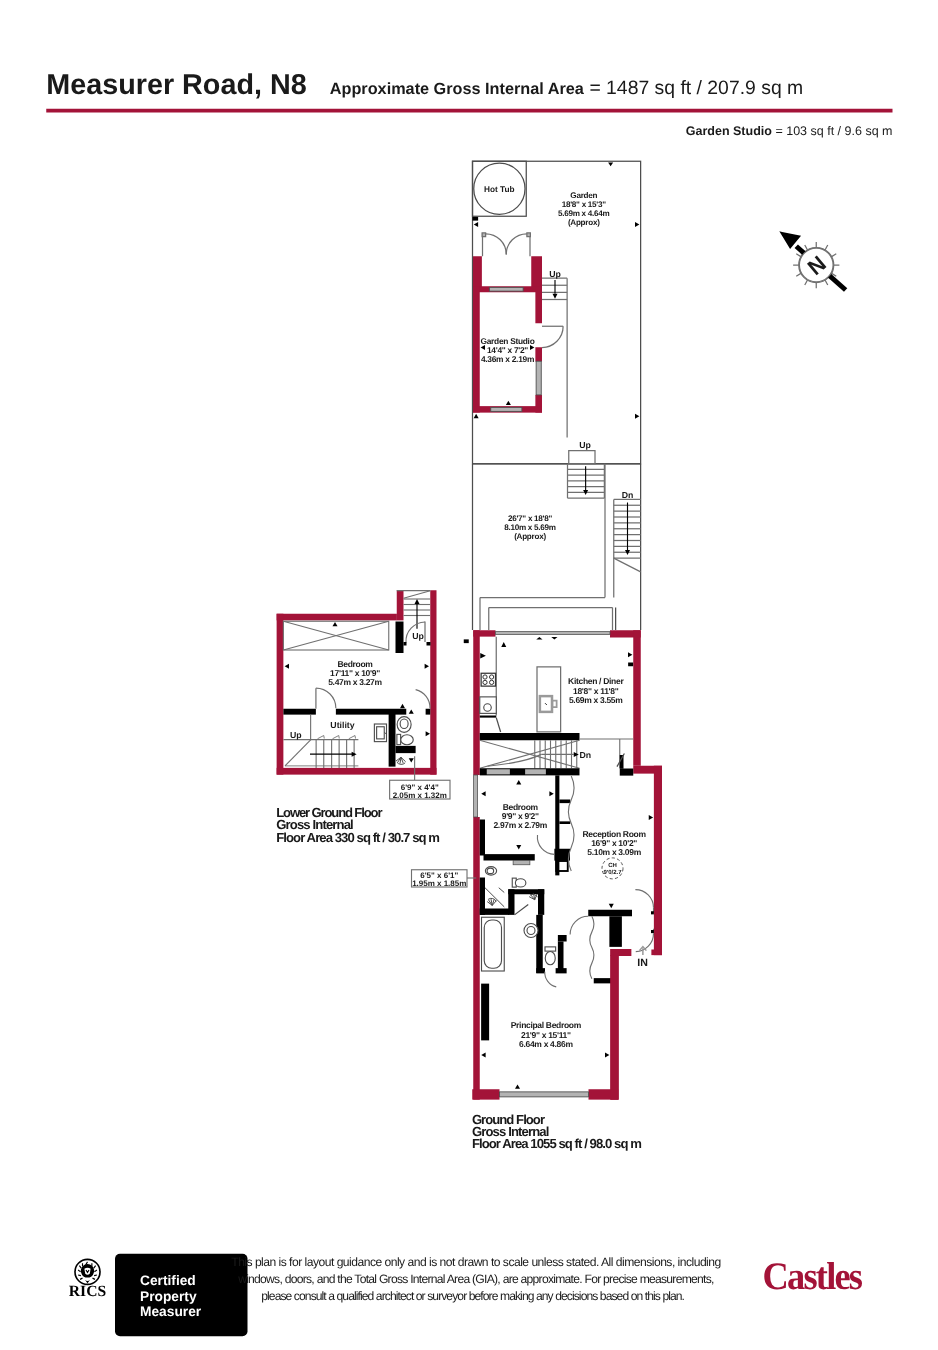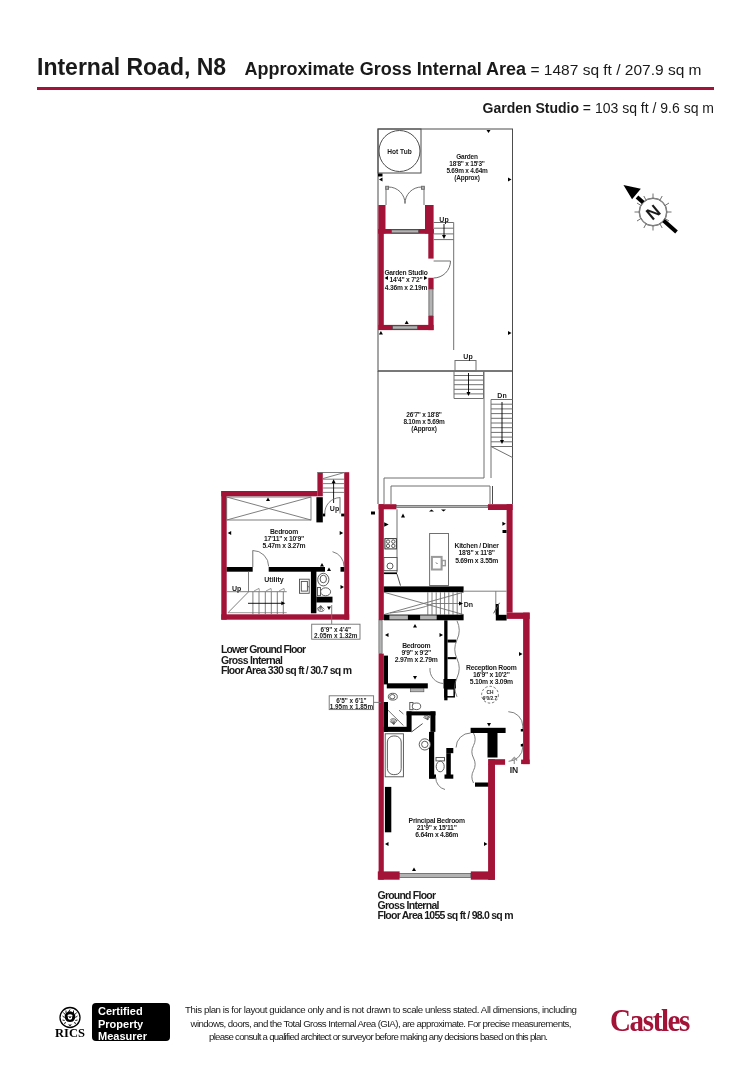--- a/index.html
+++ b/index.html
@@ -6,28 +6,28 @@
   body{width:750px;height:1080px;background:#fff;font-family:"Liberation Sans",sans-serif;position:relative;overflow:hidden;}
   #plan{position:absolute;left:0;top:0;width:750px;height:1080px;}
   .hdr{position:absolute;left:0;top:0;width:750px;}
 </style>
 </head>
 <body>
 
 <div class="hdr">
 
   <div style="position:absolute;left:37px;top:54px;width:690px;white-space:nowrap;">
-    <span style="font-size:23px;font-weight:bold;color:#1a1a1a;letter-spacing:0px;">Internal Road, N8</span>
-    <span style="font-size:18px;font-weight:bold;color:#1a1a1a;margin-left:14px;">Approximate Gross Internal Area</span>
+    <span style="font-size:23px;font-weight:bold;color:#1a1a1a;letter-spacing:0px;">Measurer Road, N8</span>
+    <span style="font-size:13px;font-weight:bold;color:#1a1a1a;margin-left:14px;">Approximate Gross Internal Area</span>
     <span style="font-size:15.5px;color:#1a1a1a;"> = 1487 sq ft / 207.9 sq m</span>
   </div>
 
   <div style="position:absolute;left:37px;top:87px;width:677px;height:2.5px;background:#a31338;"></div>
 
-  <div style="position:absolute;left:37px;top:100px;width:677px;text-align:right;font-size:14px;color:#1a1a1a;">
+  <div style="position:absolute;left:37px;top:100px;width:677px;text-align:right;font-size:10px;color:#1a1a1a;">
     <b>Garden Studio</b> = 103 sq ft / 9.6 sq m
   </div>
 </div>
 
 <svg id="plan" viewBox="0 0 750 1080">
 <defs>
 </defs>
 
 <g font-family="Liberation Sans,sans-serif" fill="#1a1a1a">
 
@@ -590,21 +590,21 @@
     <g stroke="#000" stroke-width="0.9" fill="none">
       <path d="M17 9.5 l-1.5 2.5 M13 10.5 l0 2.5 M10.5 12.5 l1.5 2 M9.5 16 l2 1.5 M9.5 20 l2.2 0.5 M11 23.5 l2 -1 M20.5 10.5 l0 2.5 M23.5 12.5 l-1.5 2 M24.5 16 l-2 1.5 M24.5 20 l-2.2 0.5 M23 23.5 l-2 -1"></path>
     </g>
     <path d="M13 13 q4 -3.5 8 0 q2.5 3 0.5 6.5 q-1 2.5 -4.5 2.5 q-3.5 0 -4.5 -2.5 q-2 -3.5 0.5 -6.5 z" fill="#000"></path>
     <path d="M14.5 15 q2.5 -1.6 5 0 l-0.7 4 q-1.8 1.4 -3.6 0 z" fill="#fff"></path>
     <path d="M15.8 16 l1.2 2 1.2 -2" fill="none" stroke="#000" stroke-width="0.9"></path>
     <path d="M15 24 q2 1.5 4 0 l-2 2.5 z" fill="#000"></path>
     <text x="17" y="37" font-size="12.5" font-weight="bold" text-anchor="middle" font-family="Liberation Serif,serif" fill="#000">RICS</text>
   </svg>
 
-  <div style="position:absolute;left:92px;top:1003px;width:78px;height:38px;background:#000;border-radius:4px;color:#fff;font-size:11px;font-weight:bold;line-height:12.5px;padding:0;">
+  <div style="position:absolute;left:92px;top:1003px;width:78px;height:38px;background:#000;border-radius:4px;color:#fff;font-size:11px;font-weight:bold;line-height:12.5px;padding:14px;">
     <div style="padding:2px 0 0 6px;">Certified<br>Property<br>Measurer</div>
   </div>
 
   <svg style="position:absolute;left:0;top:0;" width="750" height="1080" viewBox="0 0 750 1080">
     <g font-family="Liberation Sans,sans-serif" font-size="9.7" fill="#1a1a1a" text-anchor="middle" lengthAdjust="spacingAndGlyphs">
       <text x="381" y="1013.1" textLength="392">This plan is for layout guidance only and is not drawn to scale unless stated. All dimensions, including</text>
       <text x="381" y="1026.5" textLength="381">windows, doors, and the Total Gross Internal Area (GIA), are approximate. For precise measurements,</text>
       <text x="378.5" y="1039.9" textLength="339">please consult a qualified architect or surveyor before making any decisions based on this plan.</text>
     </g>
 

